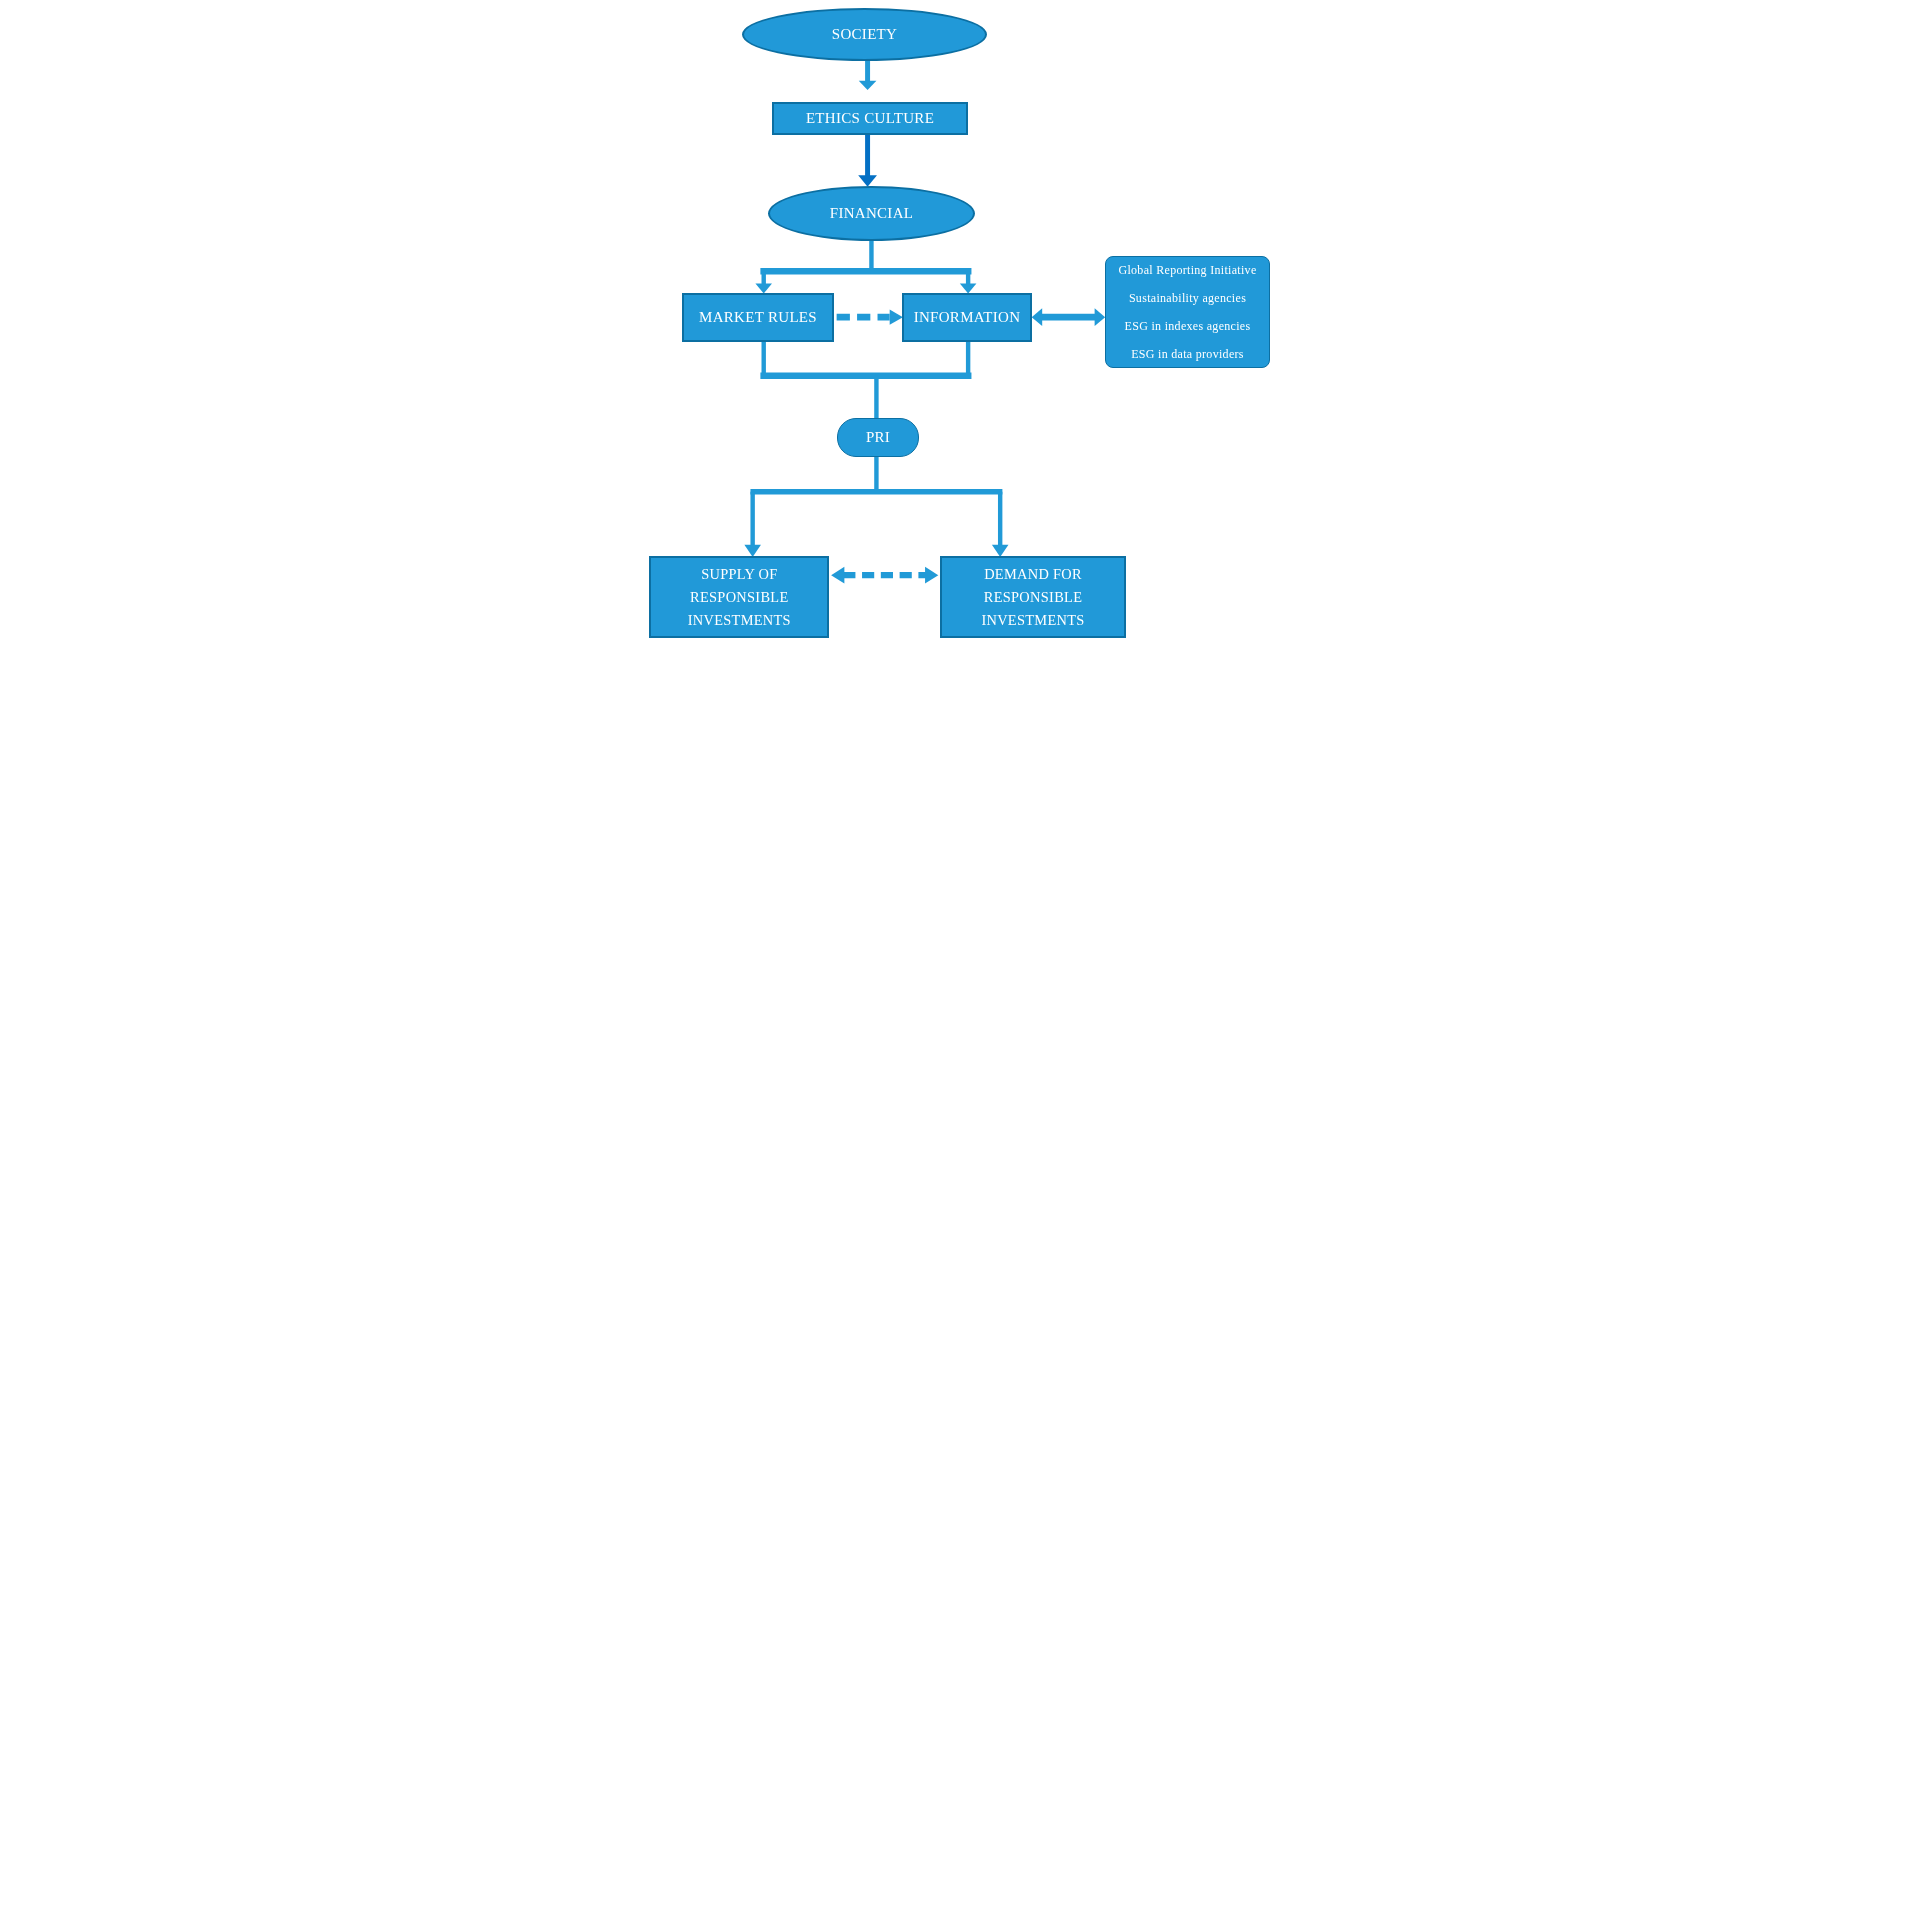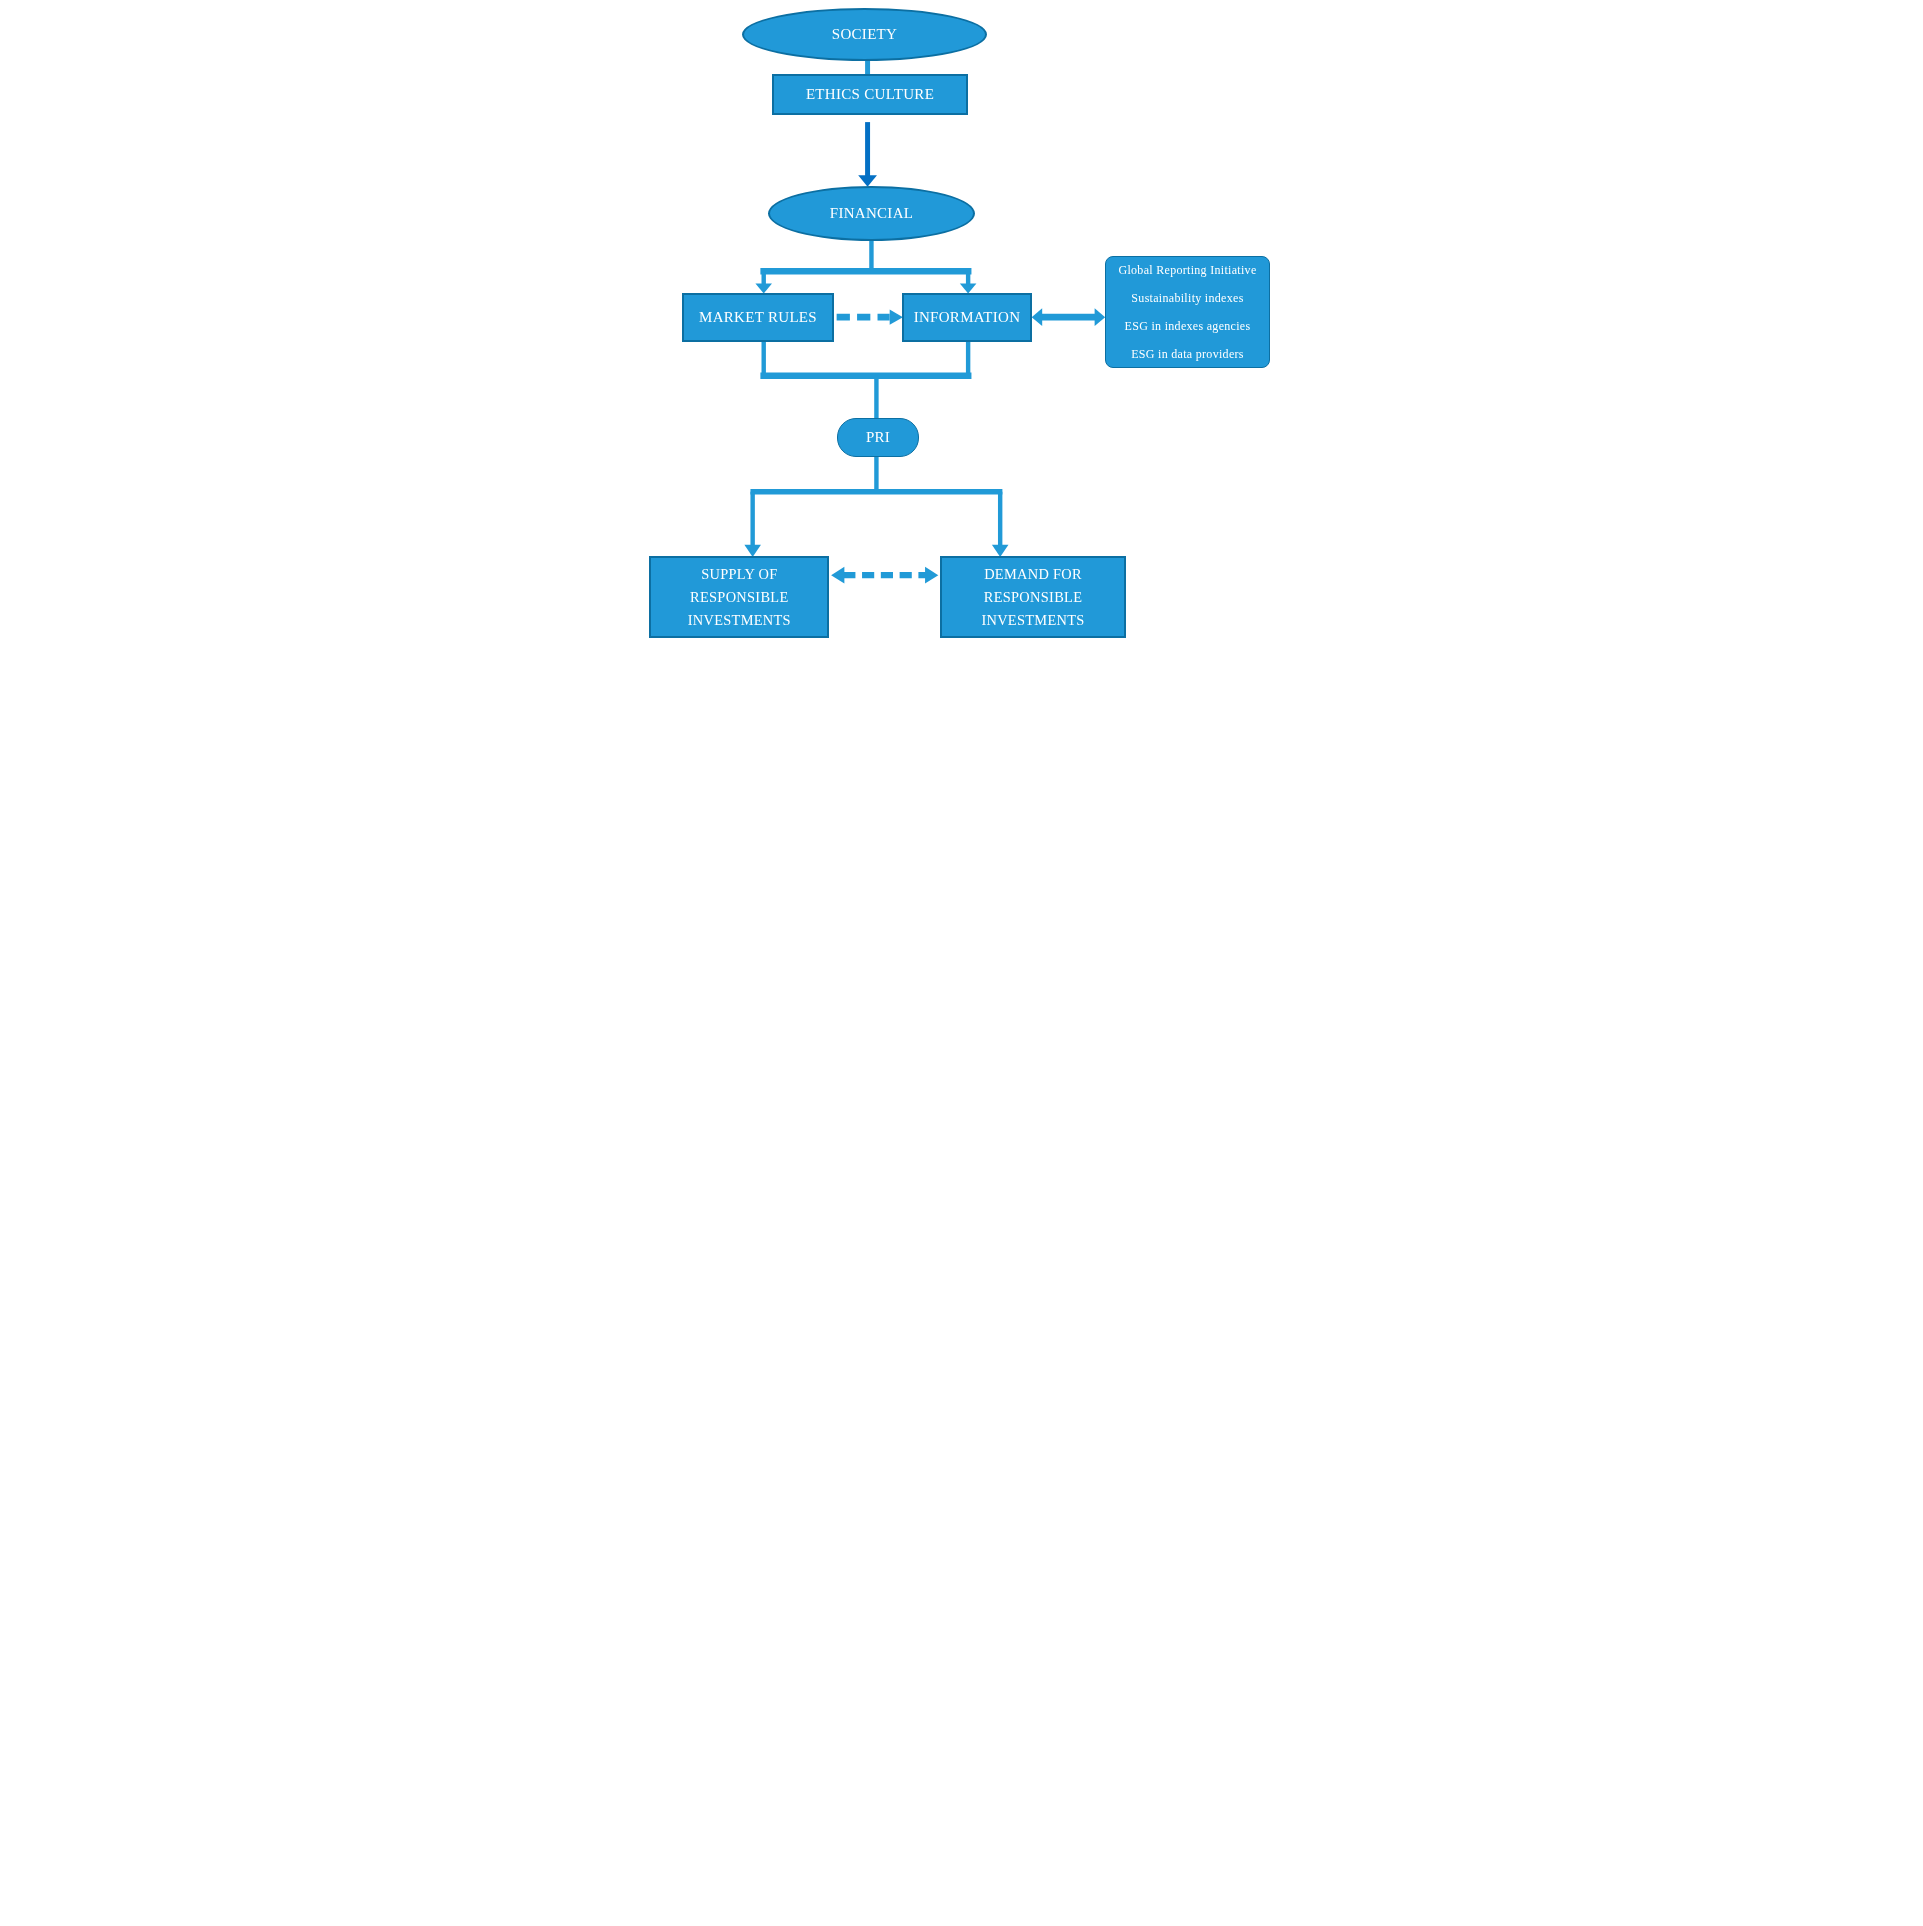--- a/index.html
+++ b/index.html
@@ -77,39 +77,39 @@
      DEMAND --&gt;
     <line class="c-light" x1="366" y1="1041" x2="516" y2="1041" stroke-width="11" stroke-dasharray="22 12"></line>
     <polygon class="h-light" points="368,1026 368,1056 344,1041"></polygon>
     <polygon class="h-light" points="514,1026 514,1056 538,1041"></polygon>
   </svg>
 
   <div class="node ellipse" style="left:101px; top:7.7px; width:245px; height:53px;justify-content:center;">
     <span class="label">SOCIETY</span>
   </div>
 
-  <div class="node" style="left:131px; top:74px; width:196px; height:41px;text-align:center;">
+  <div class="node" style="left:131px; top:102px; width:196px; height:33px;text-align:center;">
     <span class="label">ETHICS CULTURE</span>
   </div>
 
   <div class="node ellipse" style="left:127px; top:186px; width:207px; height:55px;">
     <span class="label">FINANCIAL</span>
   </div>
 
   <div class="node" style="left:41px; top:293px; width:152px; height:49px;">
     <span class="label">MARKET RULES</span>
   </div>
 
   <div class="node" style="left:261px; top:293px; width:130px; height:49px;">
     <span class="label">INFORMATION</span>
   </div>
 
   <div class="node rounded-lg multiline panel-lines" style="left:464px; top:256px; width:165px; height:112px;">
     <div class="line">Global Reporting Initiative</div>
-    <div class="line">Sustainability indexes</div>
+    <div class="line">Sustainability agencies</div>
     <div class="line">ESG in indexes agencies</div>
     <div class="line">ESG in data providers</div>
   </div>
 
   <div class="node rounded-sm" style="left:196px; top:418px; width:82px; height:39px;">
     <span class="label">PRI</span>
   </div>
 
   <div class="node multiline" style="left:8.3px; top:556px; width:180px; height:82px;">
     <div class="line">SUPPLY OF</div>

